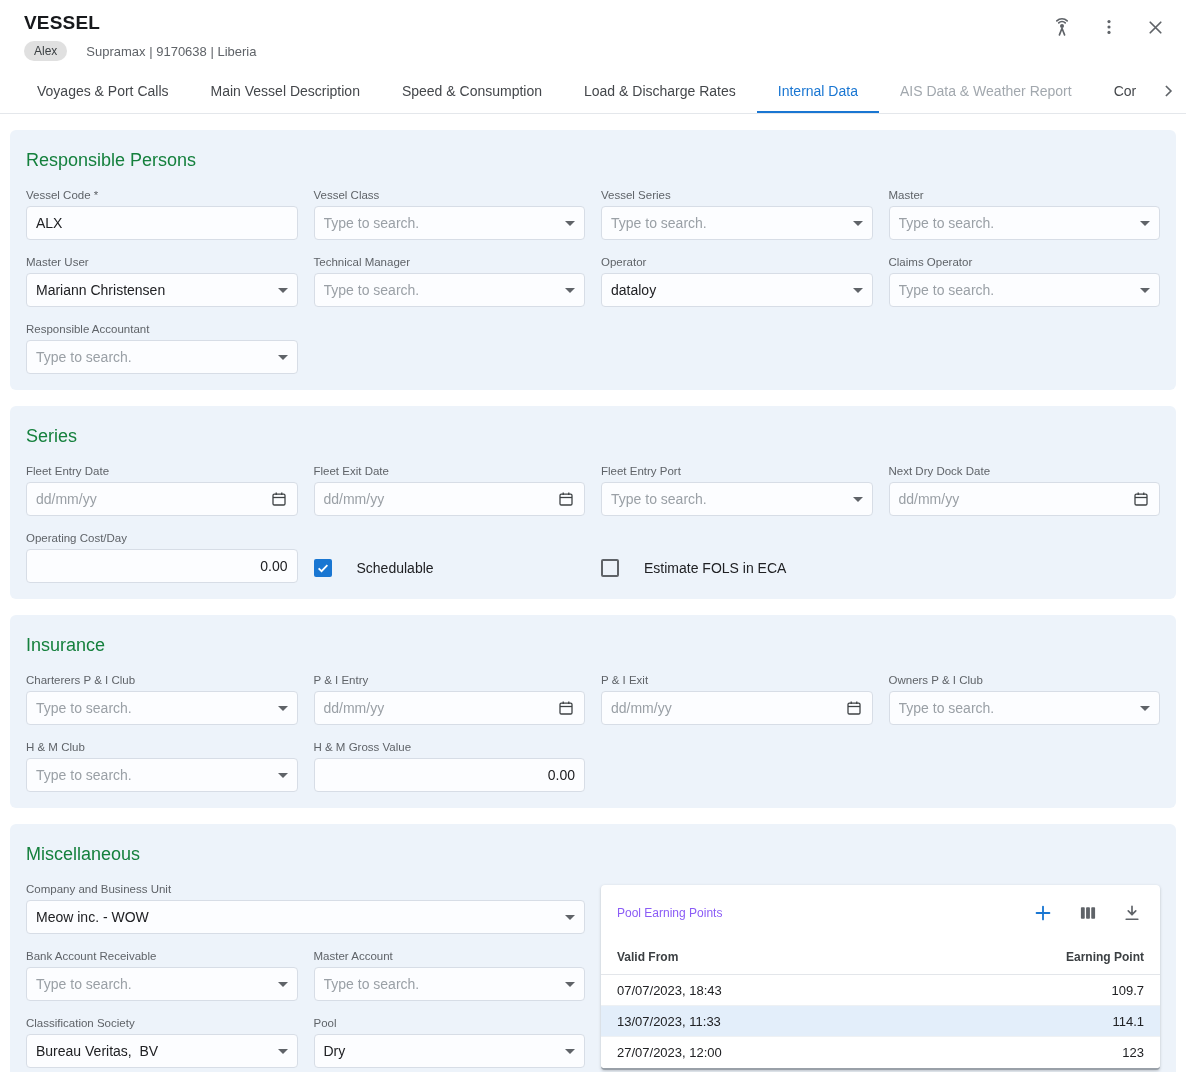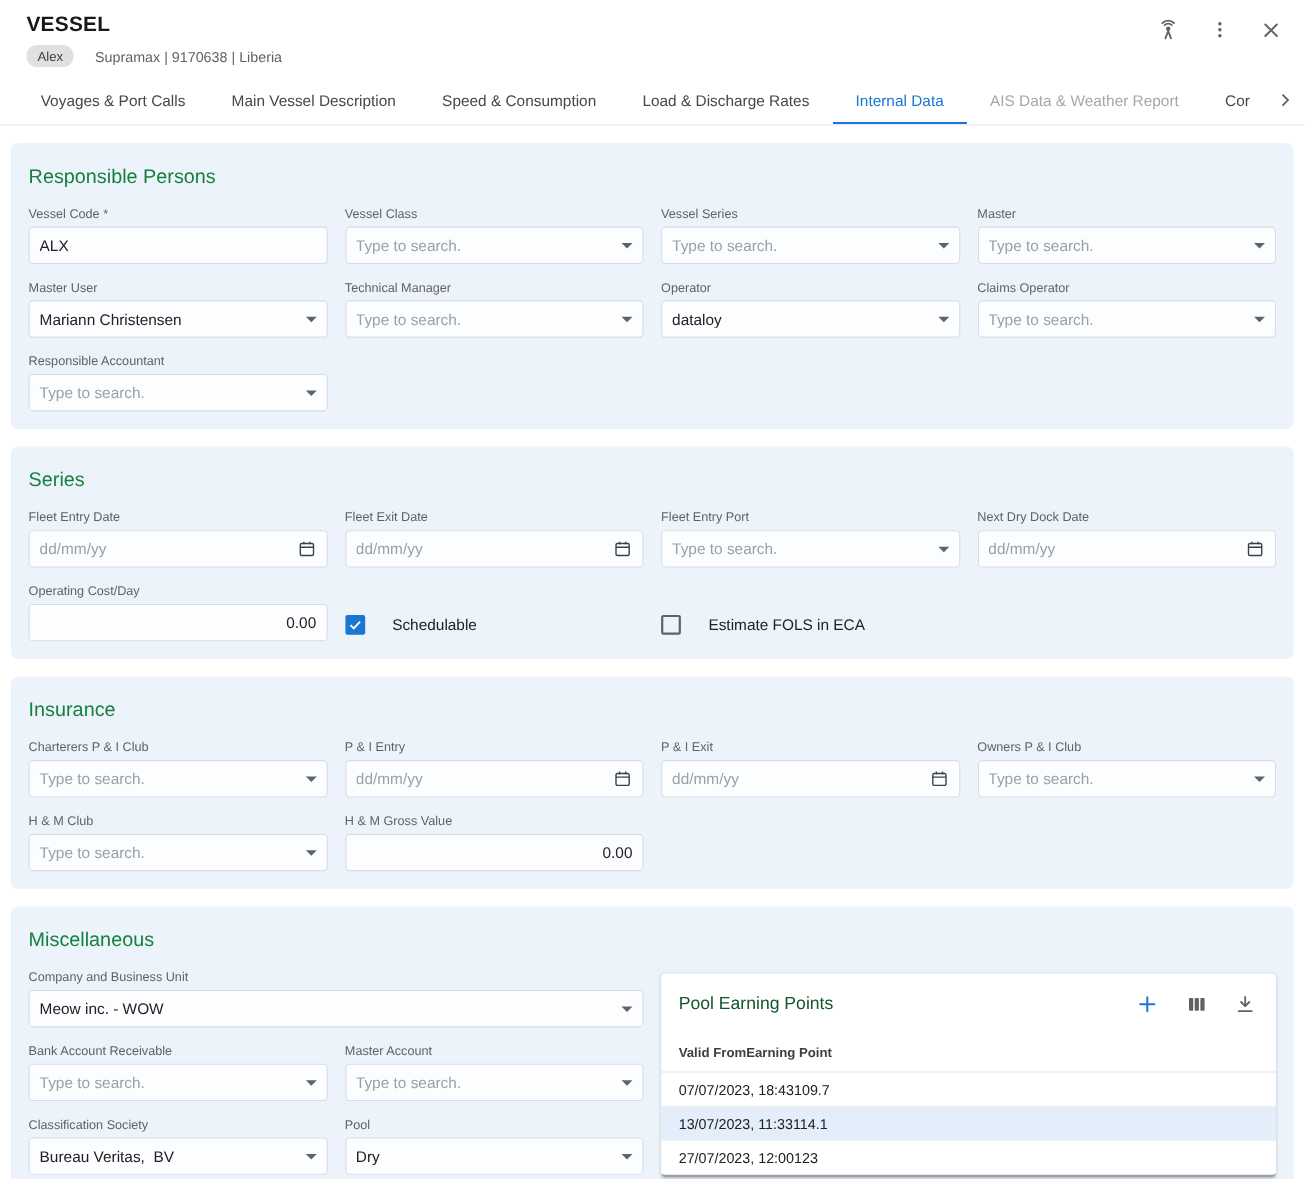--- a/index.html
+++ b/index.html
@@ -31,23 +31,23 @@
   .check-field{display:flex;align-items:center;gap:25px;align-self:end;height:31px;cursor:pointer}
   .checkbox{width:18px;height:18px;border-radius:2px;display:flex;align-items:center;justify-content:center;flex:none}
   .checkbox.checked{background:#1976d2}
   .checkbox.unchecked{border:2px solid #5f6368;background:transparent}
   .check-label{font-size:14px;color:#202124}
   .misc-grid{display:grid;grid-template-columns:1fr 1fr;column-gap:16px;align-items:start}
   .misc-fields{display:grid;grid-template-columns:1fr 1fr;column-gap:16px;row-gap:16px}
   .span2{grid-column:span 2}
   .card{background:#fff;border-radius:4px;box-shadow:0 1px 3px rgba(60,64,67,.28);border-bottom:2px solid #99a0a8;margin-top:2px}
   .card-head{display:flex;align-items:center;padding:15px 16px 13px}
-  .card-title{font-size:16px;color:#14532d;flex:1}
+  .card-title{font-size:12px;color:#8b5cf6;flex:1}
   .card-actions{display:flex;align-items:center;gap:20px}
-  .tbl-head,.tbl-row{display:flex;align-items:center;padding:0 16px}
+  .tbl-head,.tbl-row{display:flex;justify-content:space-between;align-items:center;padding:0 16px}
   .tbl-head{height:36px;font-size:12px;font-weight:700;color:#3c4043;border-bottom:1px solid #e3e6ea}
   .tbl-row{height:31px;font-size:13px;color:#202124;border-bottom:1px solid #eef1f4;cursor:pointer}
   .tbl-row.selected{background:#e3eefa}
   .tbl-row:last-child{border-bottom:none}
 </style>
 </head>
 <body>
 
 <div class="app-header">
   <div class="app-title">VESSEL</div>

